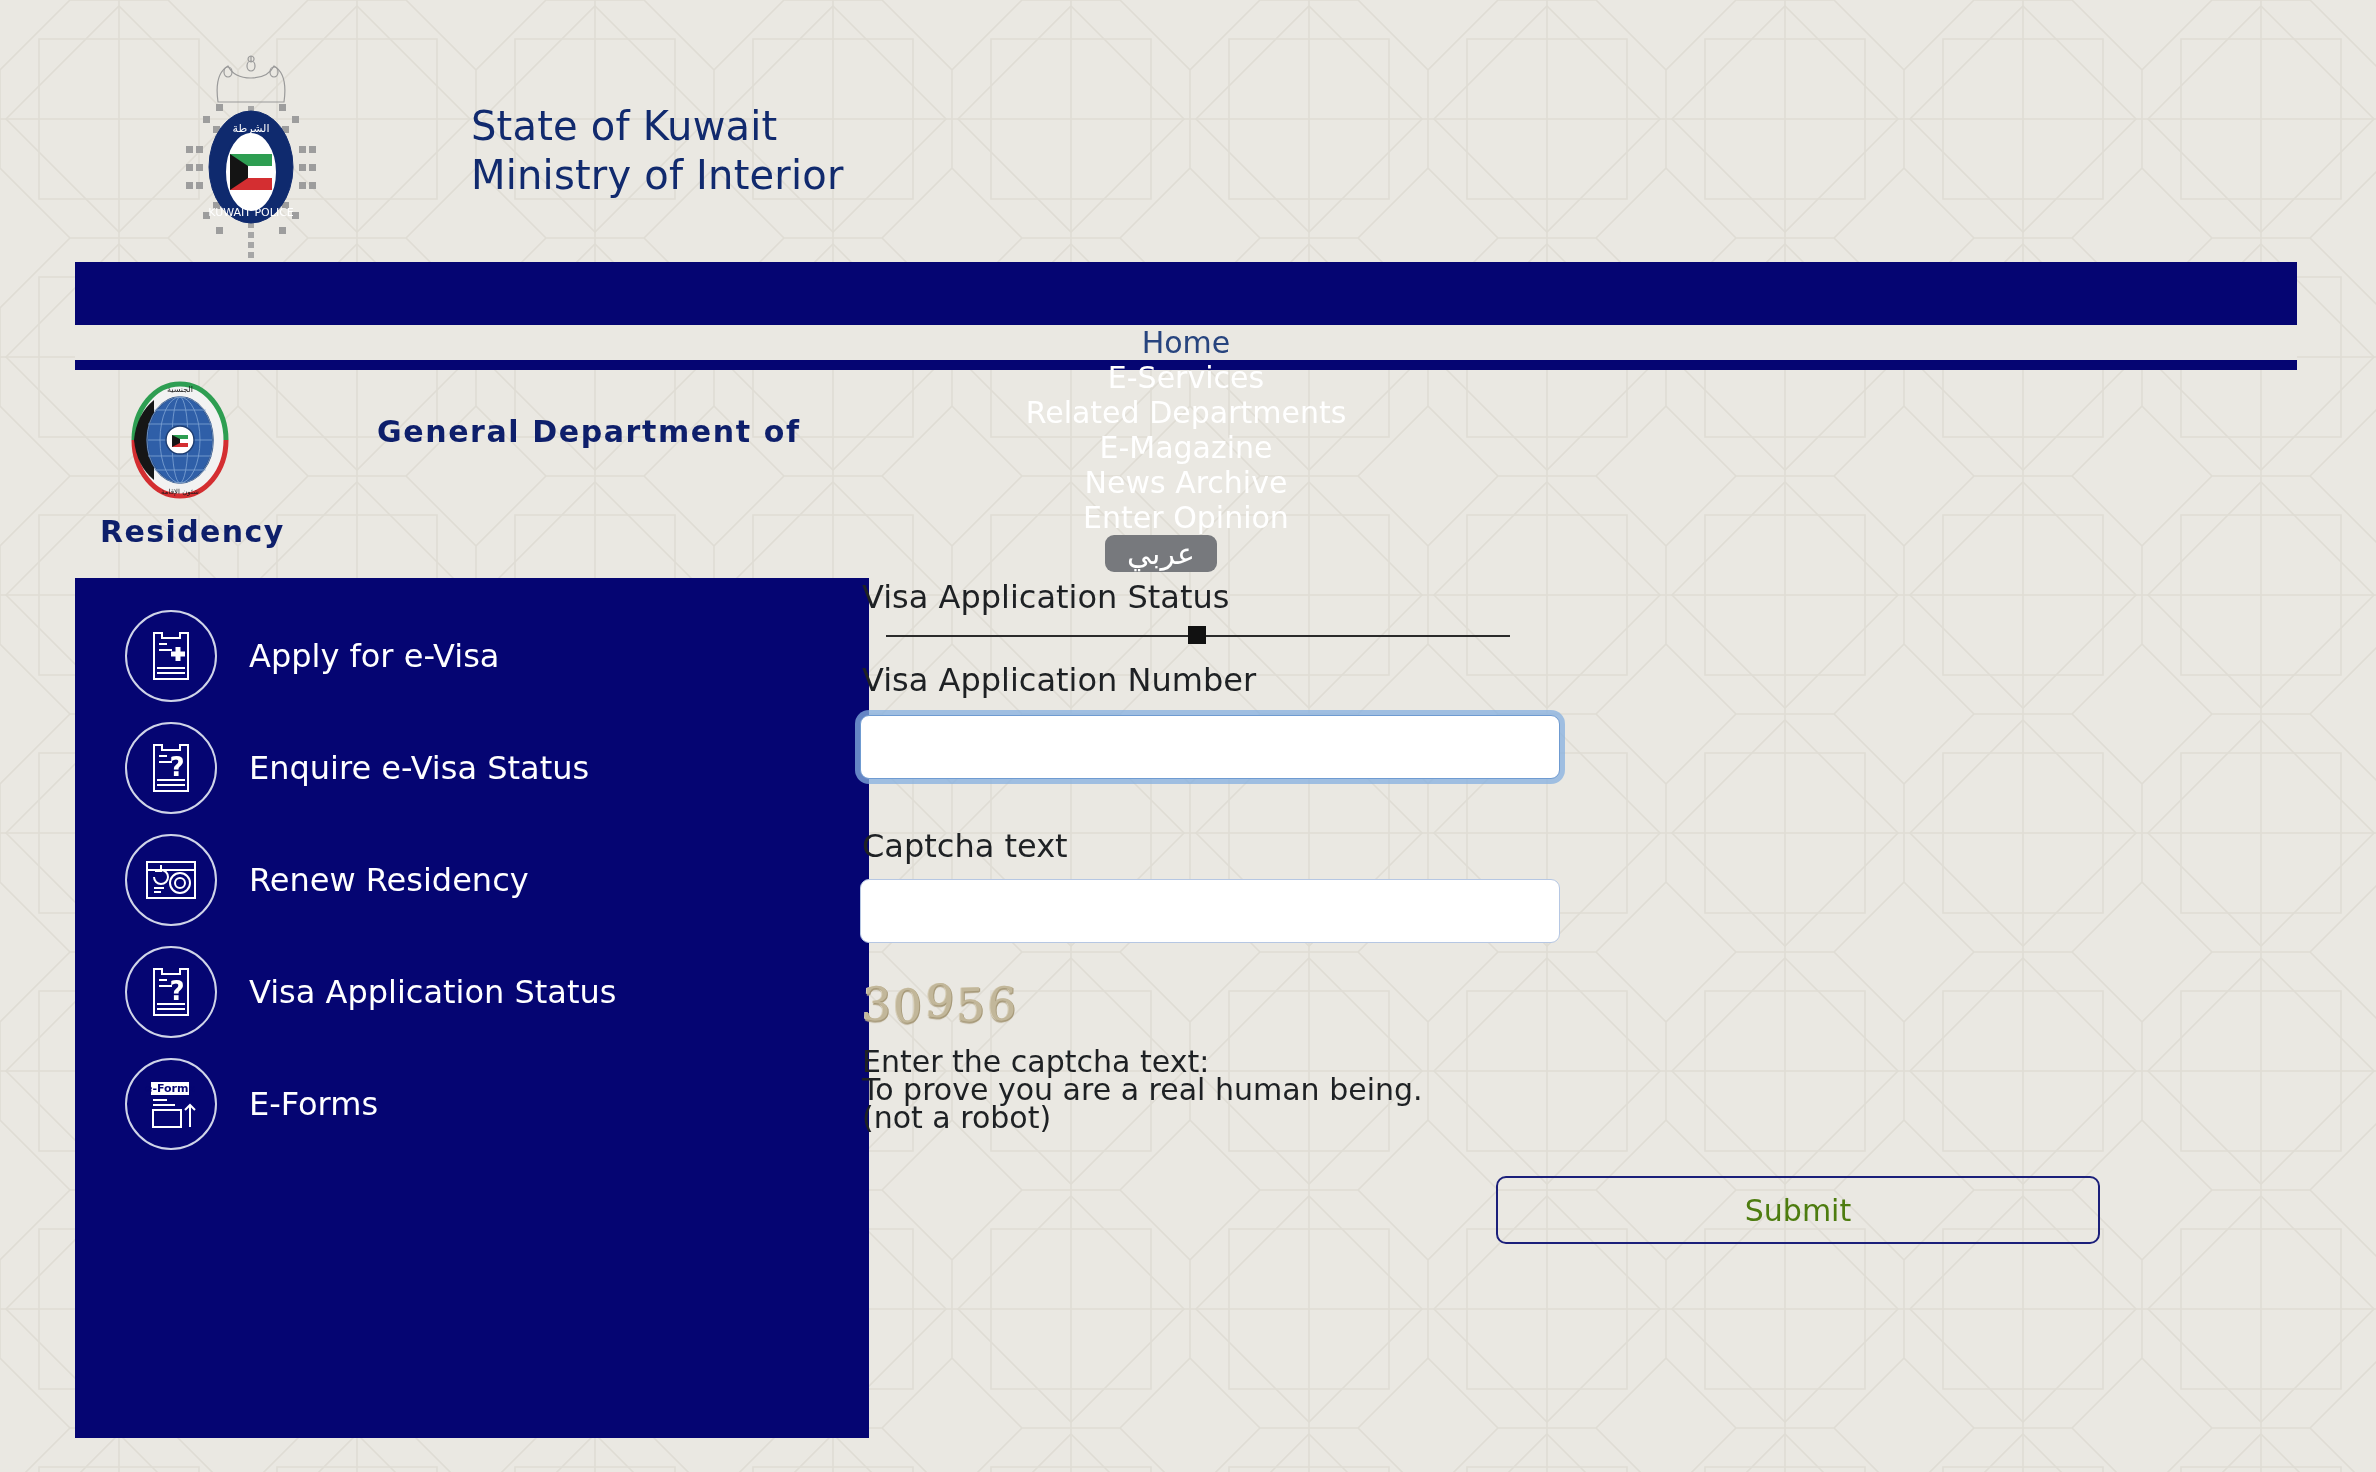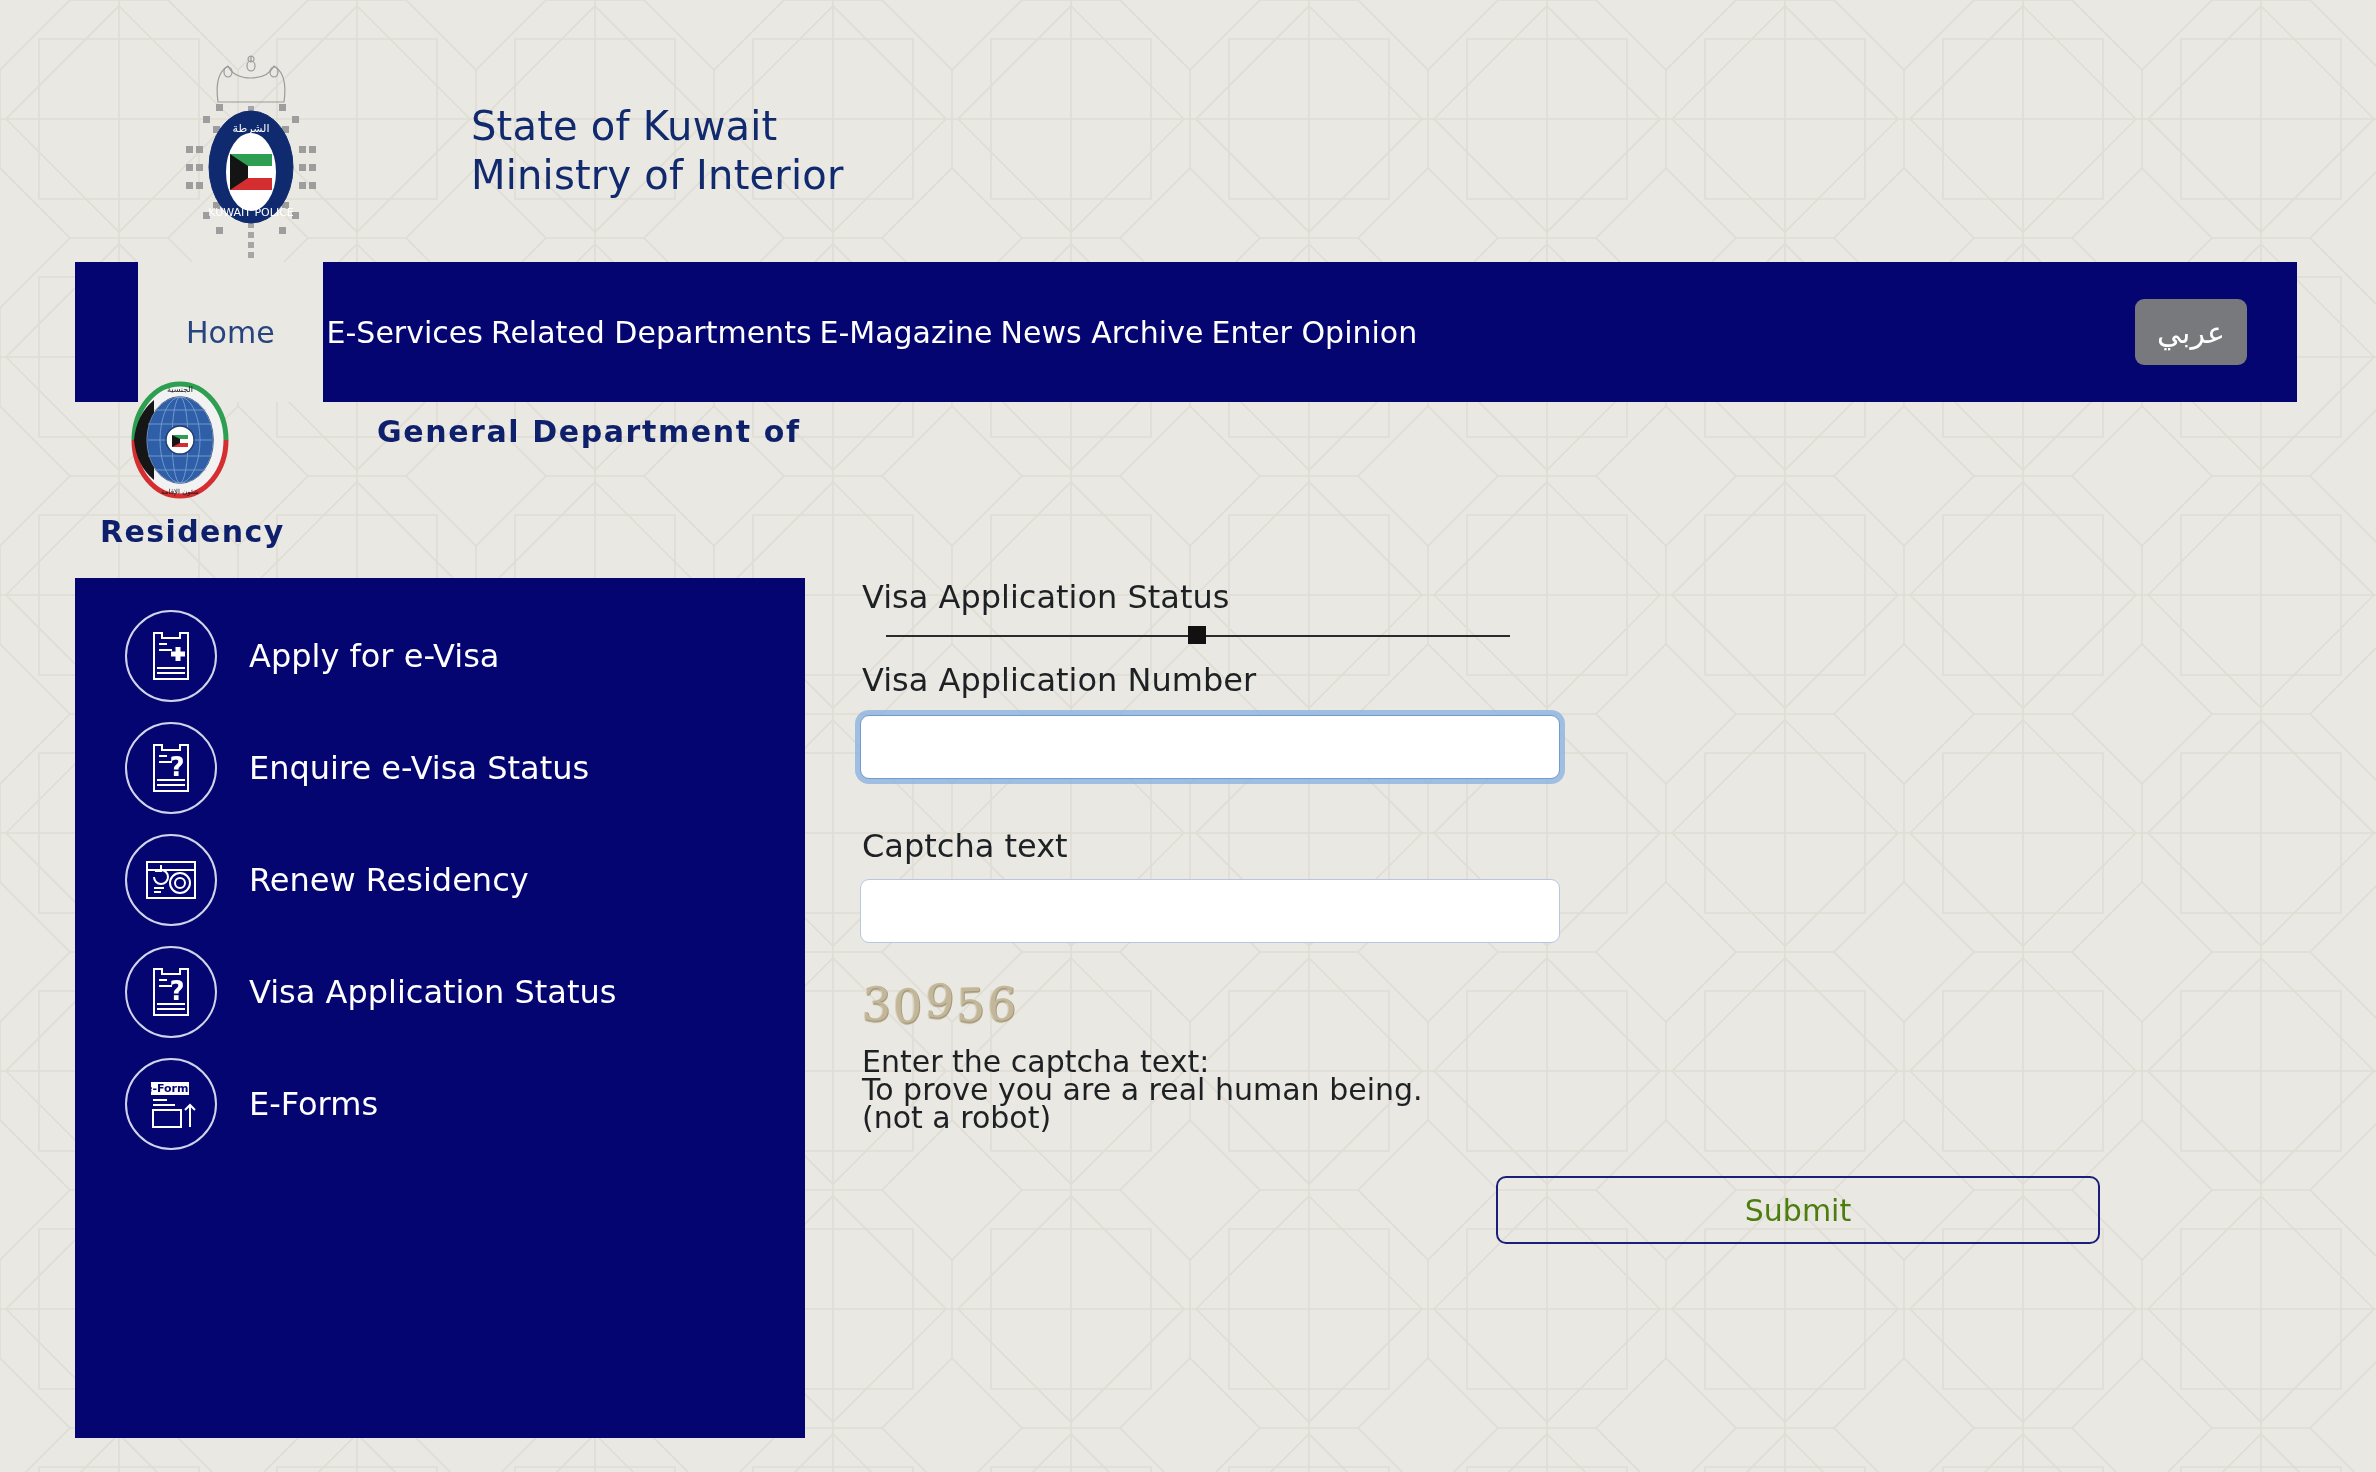--- a/index.html
+++ b/index.html
@@ -47,24 +47,25 @@
     letter-spacing: .2px;
     font-family: "DejaVu Sans", sans-serif;
     font-weight: 400;
   }
   #header-title .line { display: block; white-space: nowrap; }
 
   
   #main-nav {
     position: absolute;
     left: 75px; top: 262px;
-    width: 2222px; height: 140px;
+    width: 2222px; height: 108px;
     background: #050572;
     display: flex;
     align-items: stretch;
+    flex-direction: column;
   }
   .nav-spacer { width: 63px; flex: 0 0 63px; }
   .nav-item {
     display: flex; align-items: center; justify-content: center;
     color: #ffffff;
     font-size: 30px;
     font-family: "DejaVu Sans", sans-serif;
     padding: 0 4px;
     white-space: nowrap;
     cursor: pointer;
@@ -119,21 +120,21 @@
     font-weight: bold;
     letter-spacing: 1.4px;
     font-family: "DejaVu Sans", sans-serif;
     white-space: nowrap;
   }
 
   
   #sidebar {
     position: absolute;
     left: 75px; top: 578px;
-    width: 730px; height: 860px;
+    width: 794px; height: 860px;
     background: #050572;
     padding-top: 22px;
   }
   .side-item {
     display: flex;
     align-items: center;
     height: 112px;
     padding-left: 50px;
     cursor: pointer;
   }

